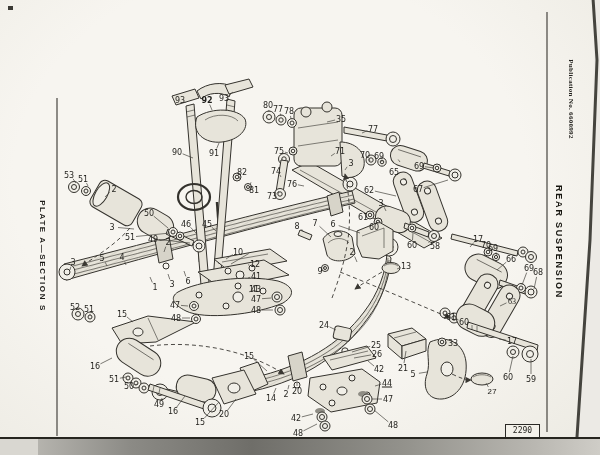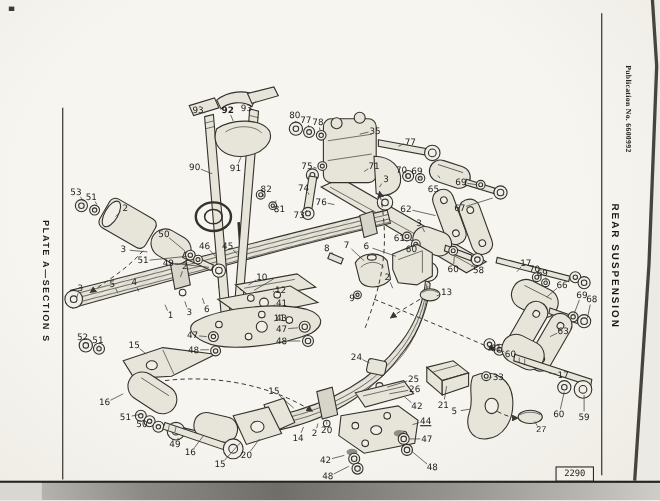--- a/index.html
+++ b/index.html
@@ -504,21 +504,21 @@
       <span class="callout" style="left: 374px; top: 227px;">60</span>
       <span class="callout" style="left: 412px; top: 245px;">60</span>
       <span class="callout" style="left: 424px; top: 246px; margin-left: 11px;">58</span>
       <span class="callout" style="left: 406px; top: 266px;">13</span>
       <span class="callout" style="left: 478px; top: 239px;">17</span>
       <span class="callout" style="left: 486px; top: 245px;">70</span>
       <span class="callout" style="left: 493px; top: 248px;">69</span>
       <span class="callout" style="left: 511px; top: 259px;">66</span>
       <span class="callout" style="left: 529px; top: 268px;">69</span>
       <span class="callout" style="left: 538px; top: 272px;">68</span>
-      <span class="callout" style="left: 512px; top: 301px;">63</span>
+      <span class="callout" style="left: 512px; top: 301px; font-family: Liberation Serif, serif;">63</span>
       <span class="callout" style="left: 451px; top: 317px;">61</span>
       <span class="callout" style="left: 464px; top: 322px;">60</span>
       <span class="callout" style="left: 512px; top: 341px;">17</span>
       <span class="callout" style="left: 453px; top: 343px;">33</span>
       <span class="callout" style="left: 508px; top: 377px;">60</span>
       <span class="callout" style="left: 531px; top: 379px;">59</span>
       <span class="callout" style="left: 492px; top: 391px; font-family: Liberation Mono, monospace;">27</span>
       <span class="callout" style="left: 413px; top: 374px;">5</span>
       <span class="callout" style="left: 297px; top: 226px;">8</span>
       <span class="callout" style="left: 315px; top: 223px;">7</span>

